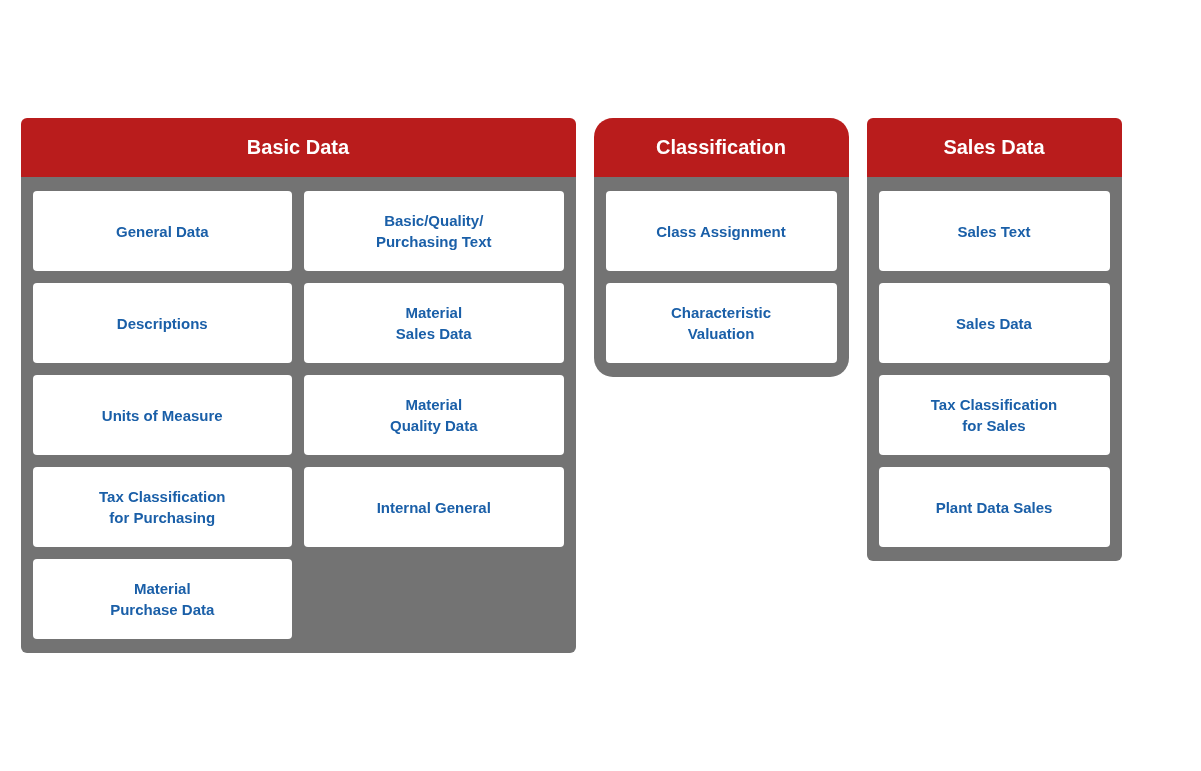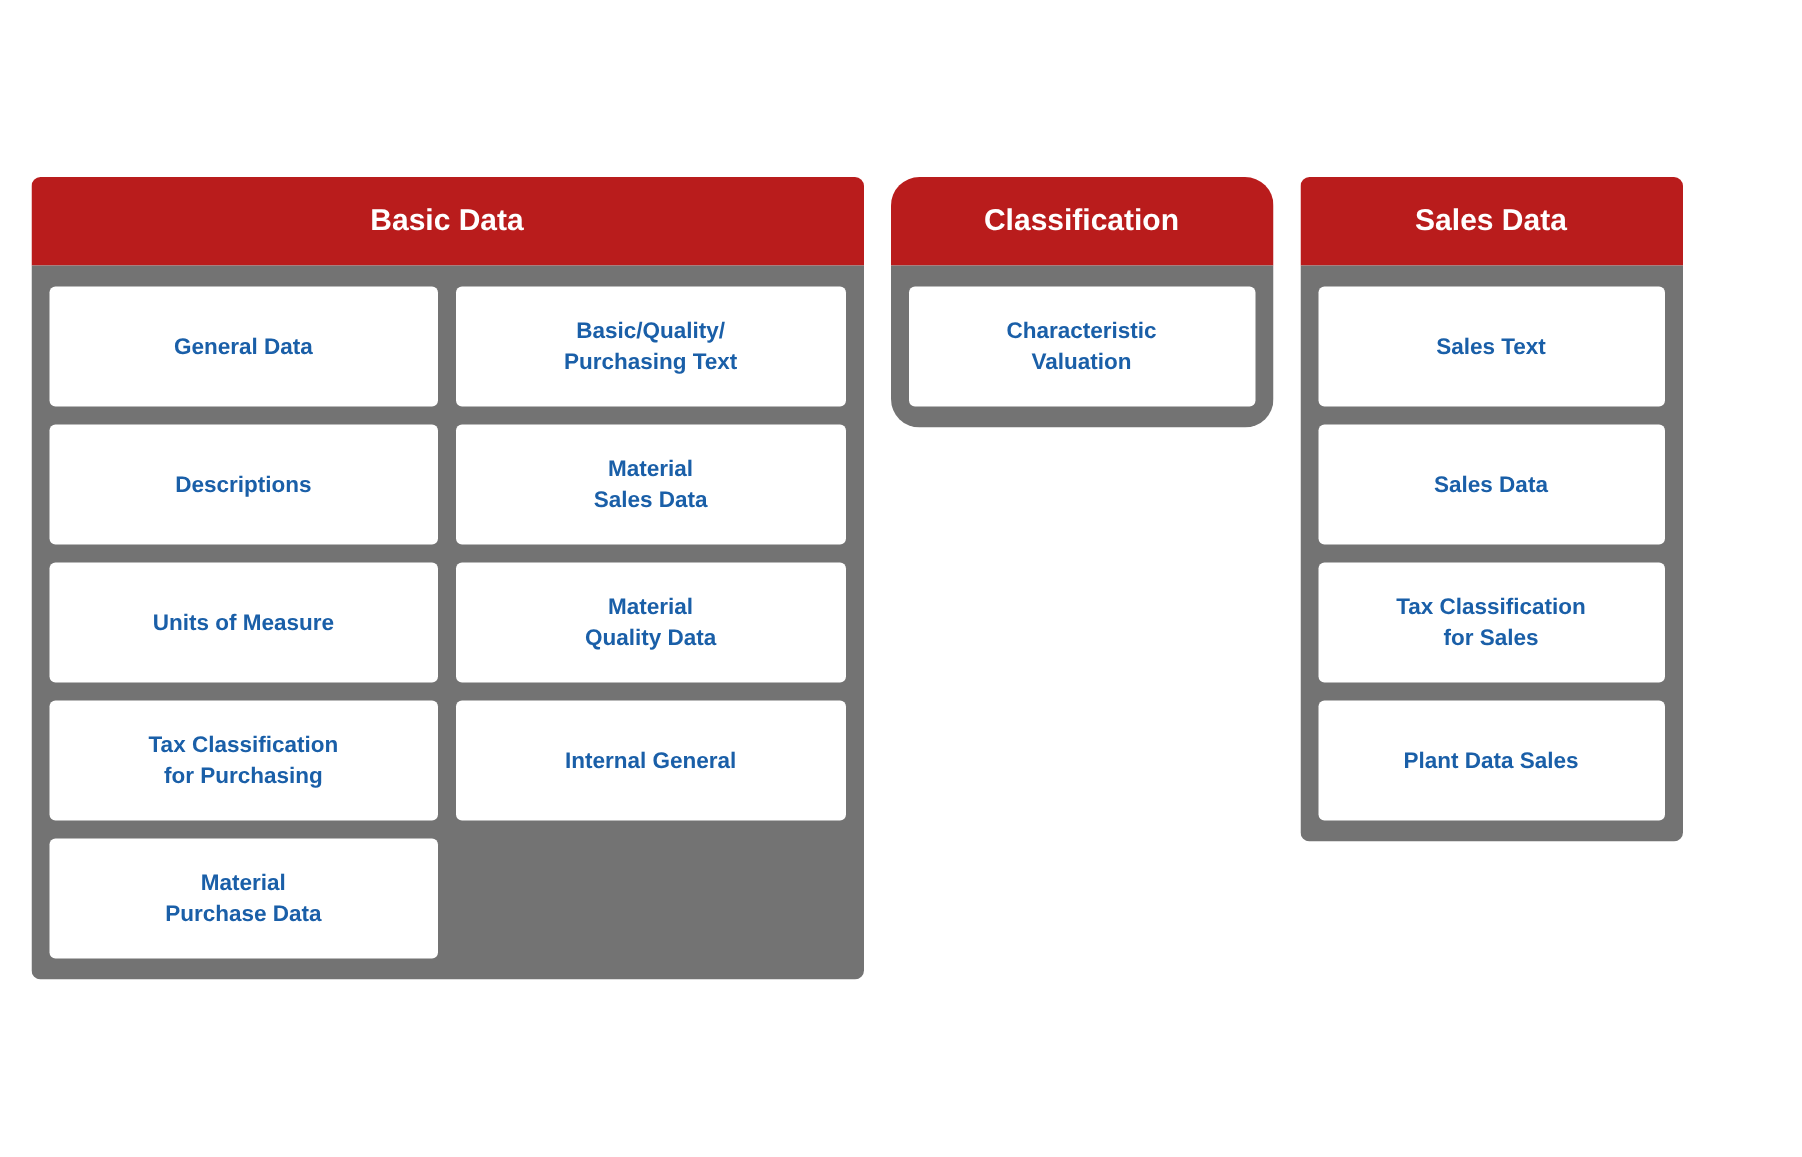--- a/index.html
+++ b/index.html
@@ -126,20 +126,23 @@
       </div>
     </div>
   </div>
 
   <div class="column column-classification">
     <div class="column-header">
       <span>Classification</span>
     </div>
     <div class="column-body">
       <div class="card">
+        <span class="card-text">Class Assignment</span>
+      </div>
+      <div class="card">
         <span class="card-text">Characteristic<br>Valuation</span>
       </div>
     </div>
   </div>
 
   <div class="column column-sales">
     <div class="column-header">
       <span>Sales Data</span>
     </div>
     <div class="column-body">

